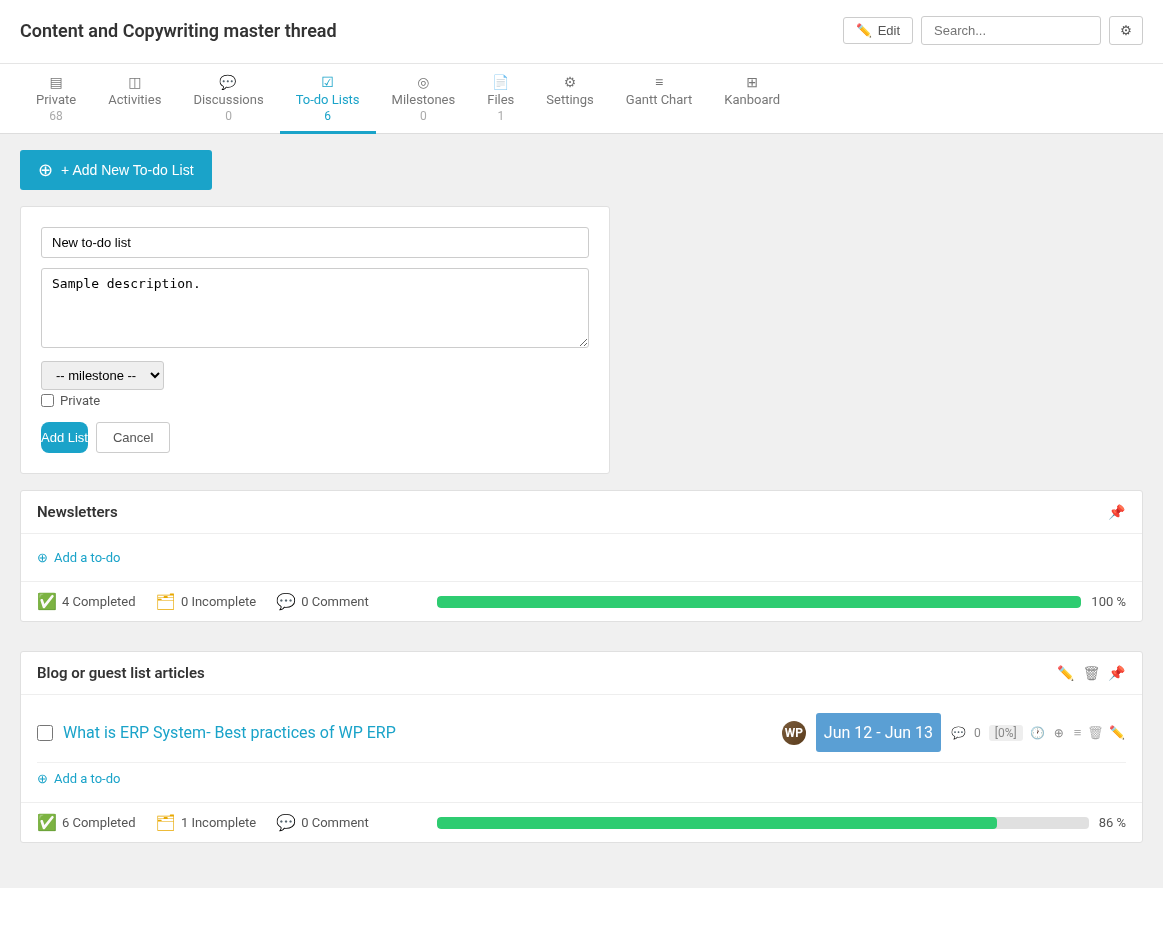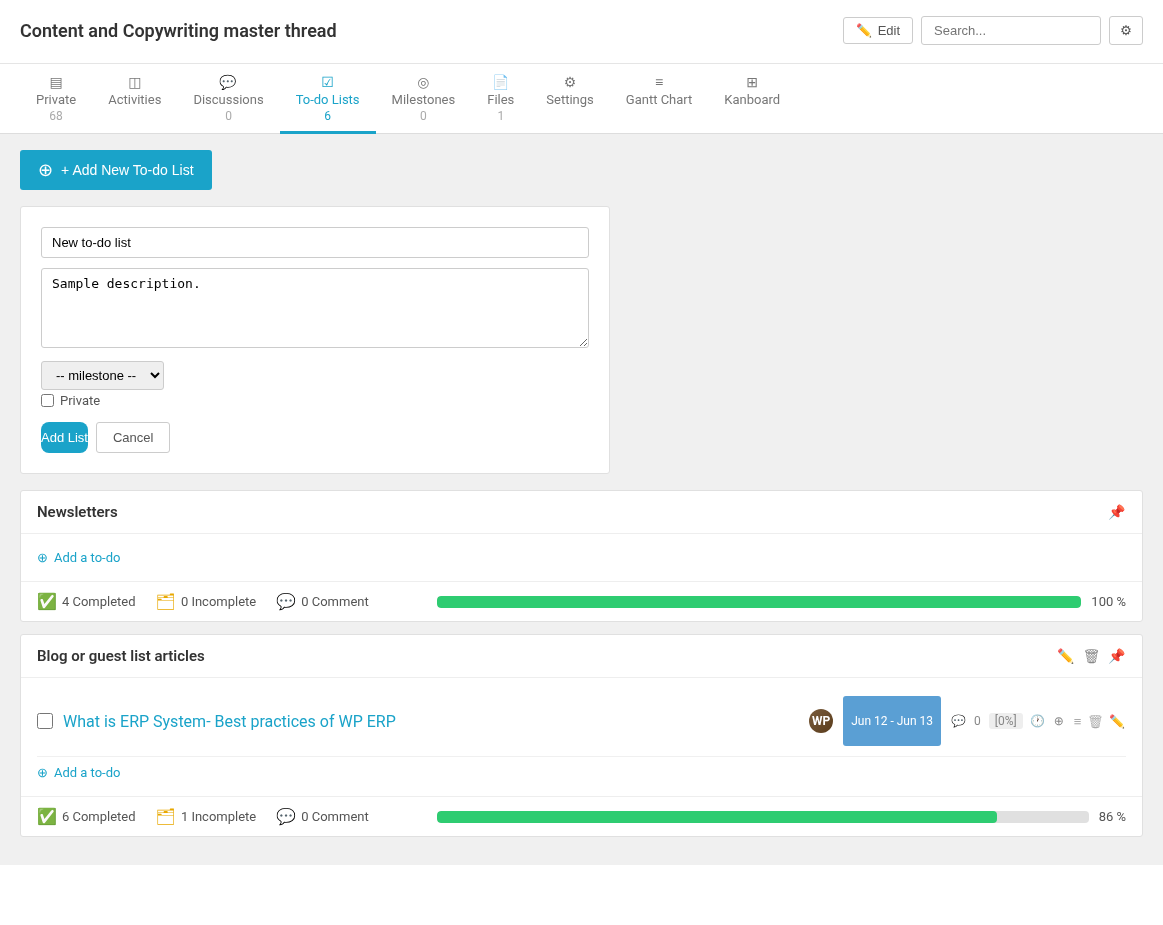--- a/index.html
+++ b/index.html
@@ -37,36 +37,36 @@
     .form-card input[type="text"] { width: 100%; padding: 7px 10px; border: 1px solid #ccc; border-radius: 3px; font-size: 13px; margin-bottom: 10px; }
     .form-card textarea { width: 100%; padding: 7px 10px; border: 1px solid #ccc; border-radius: 3px; font-size: 13px; height: 80px; resize: vertical; margin-bottom: 10px; }
     .form-card select { padding: 5px 10px; border: 1px solid #ccc; border-radius: 3px; font-size: 13px; margin-bottom: 3px; }
     .form-private { display: flex; align-items: center; gap: 6px; margin-bottom: 14px; font-size: 13px; color: #555; }
     .form-private input[type="checkbox"] { cursor: pointer; }
     .form-actions { display: flex; gap: 8px; }
     .btn-add { padding: 7px 0; background: #1aa3c9; color: #fff; border: none; border-radius: 8px; font-size: 13px; cursor: pointer; }
     .btn-cancel { padding: 7px 16px; background: #fff; color: #555; border: 1px solid #ccc; border-radius: 3px; font-size: 13px; cursor: pointer; }
 
     
-    .todo-section { background: #fff; border: 1px solid #e0e0e0; border-radius: 3px; margin-bottom: 12px; }
+    .todo-section { background: #fff; border: 1px solid #e0e0e0; border-radius: 3px; margin-bottom: 29px; }
     .todo-section-header { display: flex; align-items: center; justify-content: space-between; padding: 12px 16px; border-bottom: 1px solid #eee; }
     .todo-section-title { font-size: 15px; font-weight: 600; color: #333; }
     .todo-section-actions { display: flex; gap: 8px; color: #888; }
     .todo-section-actions span { cursor: pointer; font-size: 14px; }
 
     .todo-items { padding: 8px 16px; }
     .add-todo-link { display: flex; align-items: center; gap: 6px; color: #1aa3c9; font-size: 13px; cursor: pointer; padding: 8px 0; }
 
     .todo-item { display: flex; align-items: center; padding: 10px 0; border-bottom: 1px solid #f0f0f0; gap: 10px; }
     .todo-item:last-child { border-bottom: none; }
     .todo-item-checkbox { width: 16px; height: 16px; border: 1px solid #ccc; border-radius: 2px; cursor: pointer; flex-shrink: 0; }
     .todo-item-title { flex: 1; font-size: 16px; color: #333; }
     .todo-item-title a { color: #1aa3c9; text-decoration: none; }
     .todo-item-avatar { width: 24px; height: 24px; border-radius: 50%; background: #888; flex-shrink: 0; overflow: hidden; }
-    .todo-item-date { font-size: 12px; color: #fff; background: #5a9fd4; padding: 18px 8px; border-radius: 3px; white-space: nowrap; }
+    .todo-item-date { font-size: 16px; color: #fff; background: #5a9fd4; padding: 10px 8px; border-radius: 3px; white-space: nowrap; }
     .todo-item-meta { display: flex; align-items: center; gap: 8px; font-size: 12px; color: #888; }
     .todo-item-actions { display: flex; gap: 6px; color: #aaa; }
     .todo-item-actions span { cursor: pointer; font-size: 13px; }
 
     
     .todo-section-footer { display: flex; align-items: center; padding: 10px 16px; border-top: 1px solid #eee; gap: 0; }
     .footer-stats { display: flex; align-items: center; gap: 20px; flex: 0 0 auto; min-width: 380px; }
     .stat-item { display: flex; align-items: center; gap: 5px; font-size: 13px; color: #555; }
     .stat-icon { font-size: 16px; }
     .stat-completed .stat-icon { color: #2ecc71; }

